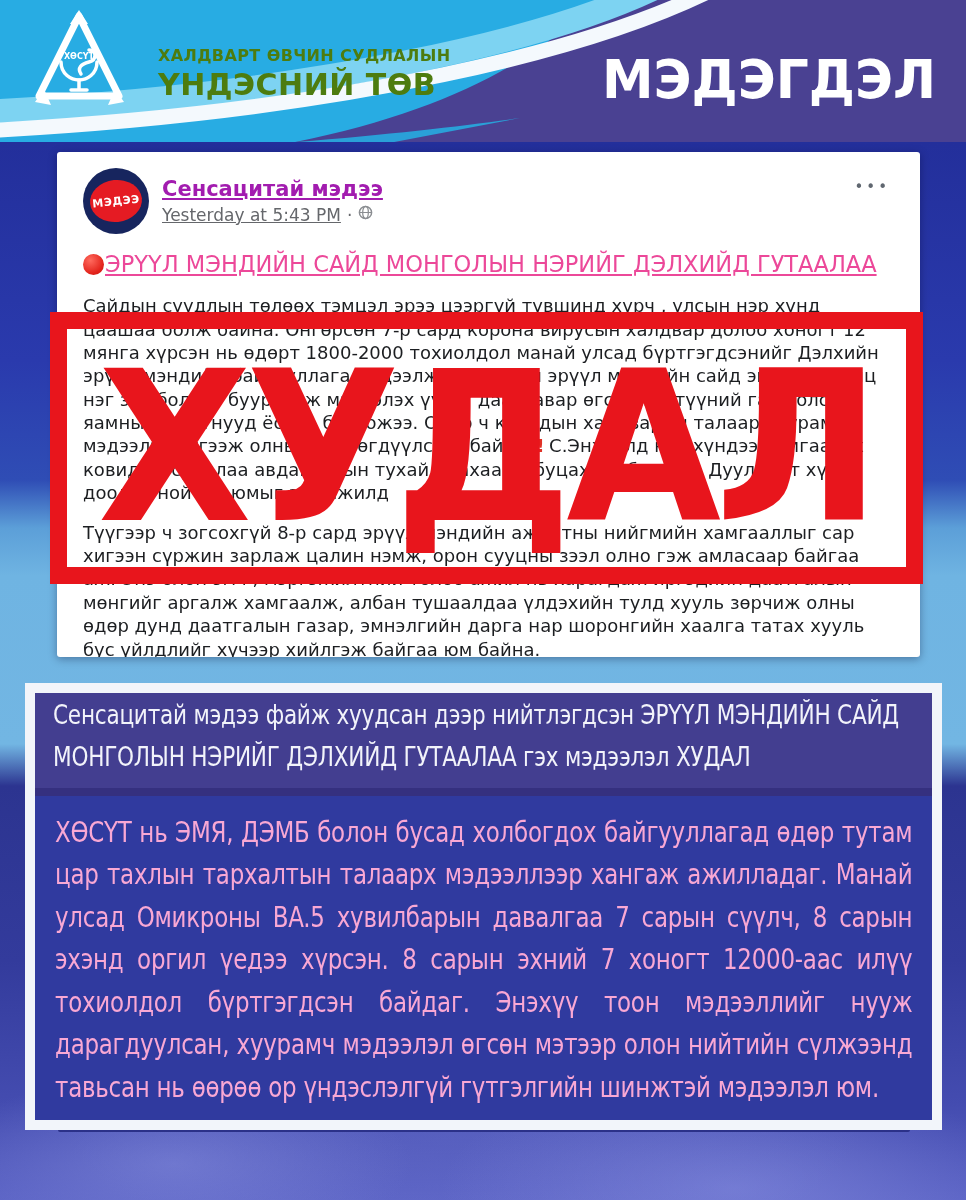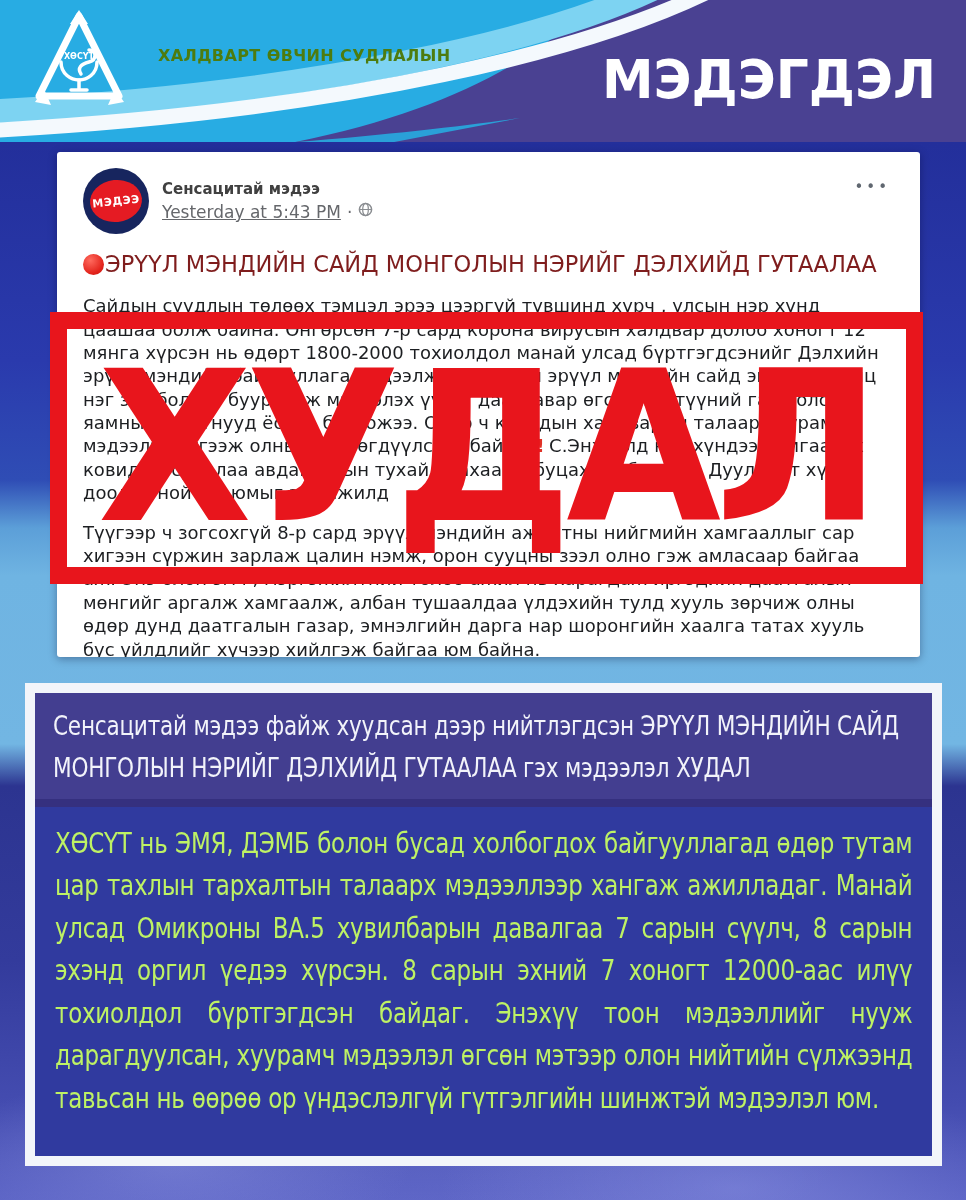--- a/index.html
+++ b/index.html
@@ -46,25 +46,25 @@
   .post-head{display:flex;gap:13px;align-items:center;position:relative;}
   .avatar{
     width:66px;height:66px;border-radius:50%;background:#17255e;flex:0 0 66px;
     display:flex;align-items:center;justify-content:center;
   }
   .avatar-inner{
     width:52px;height:42px;border-radius:50%;background:#e51b23;
     display:flex;align-items:center;justify-content:center;transform:rotate(-6deg);
   }
   .avatar-inner span{color:#fff;font-size:11px;font-weight:bold;letter-spacing:.5px;}
-  .page-name{font-size:15px;font-weight:bold;color:#404040;}
+  .page-name{font-size:21px;font-weight:bold;color:#a21caf;text-decoration:underline;}
   .time-row{margin-top:4px;font-size:17px;color:#65676b;display:flex;gap:6px;}
   .time-link{text-decoration:underline;color:#65676b;}
   .dots{position:absolute;right:6px;top:10px;color:#606770;font-size:15px;letter-spacing:3px;cursor:pointer;}
-  .post-title{margin:16px 0 10px 0;font-size:22.5px;color:#7f1d1d;display:block;line-height:1.25;}
+  .post-title{margin:16px 0 10px 0;font-size:22.5px;color:#ec4899;display:block;line-height:1.25;text-decoration:underline;}
   .red-dot{
     display:inline-block;width:21px;height:21px;border-radius:50%;
     background:radial-gradient(circle at 35% 30%, #ff6a5e, #e3241c 65%, #c1120e);
     vertical-align:-3px;margin-right:1px;
   }
   .post-body{font-size:18px;color:#1c1e21;line-height:1.3;}
   .post-body p{margin:16px 0 9px 0;}
   .excl{color:#e03226;font-weight:bold;}
 
   
@@ -76,27 +76,27 @@
   .stamp-text{
     color:var(--red);font-size:200px;font-weight:900;line-height:1;
     letter-spacing:-6px;transform:scaleY(1.04);white-space:nowrap;
   }
 
   
   .panel{
     left:25px;top:683px;width:917px;z-index:3;
     border:10px solid #f2f5fa;background:#f2f5fa;
   }
-  .panel-box1{background:var(--panel-purple);padding:12px 18px 10px 18px;color:#f2f3fa;}
+  .panel-box1{background:var(--panel-purple);padding:1px 18px 10px 18px;color:#f2f3fa;}
   .vline{
     font-size:27px;line-height:1.55;white-space:nowrap;
     transform:scaleX(.80);transform-origin:0 50%;width:125%;letter-spacing:-.3px;
   }
   .panel-div{height:8px;background:#35307f;}
-  .panel-box2{background:var(--panel-blue);padding:16px 20px 35px 20px;color:#bef264;}
+  .panel-box2{background:var(--panel-blue);padding:16px 20px 10px 20px;color:#f9a8d4;}
   .explain{
     font-size:28px;line-height:1.52;text-align:justify;letter-spacing:-.3px;
     transform:scaleX(.82);transform-origin:0 0;width:122%;
   }
   .panel-shadow{left:58px;top:1106px;width:852px;height:26px;background:#2b3189;z-index:1;border-radius:2px;}
 </style>
 </head>
 <body>
 
 <div class="abs hdr">
@@ -123,20 +123,21 @@
       <path d="M34,56 C34,68 44,74 52,74 C60,74 70,68 70,56"></path>
       <path d="M52,74 L52,84 M44,84 L60,84"></path>
       <path d="M62,44 C70,44 70,54 62,56 C54,58 50,62 54,68"></path>
     </g>
     <text x="52" y="53" text-anchor="middle" font-size="8" font-weight="bold" fill="#ffffff" font-family="DejaVu Sans, sans-serif">ХӨСҮТ</text>
   </svg>
 </div>
 
 <div class="abs org">
   <div class="org-1">ХАЛДВАРТ ӨВЧИН СУДЛАЛЫН</div>
+  <div class="org-2">ҮНДЭСНИЙ ТӨВ</div>
 </div>
 
 <div class="abs banner-title">МЭДЭГДЭЛ</div>
 
 <div class="abs card">
   <div class="post-head">
     <div class="avatar">
       <div class="avatar-inner">
         <span>МЭДЭЭ</span>
       </div>

